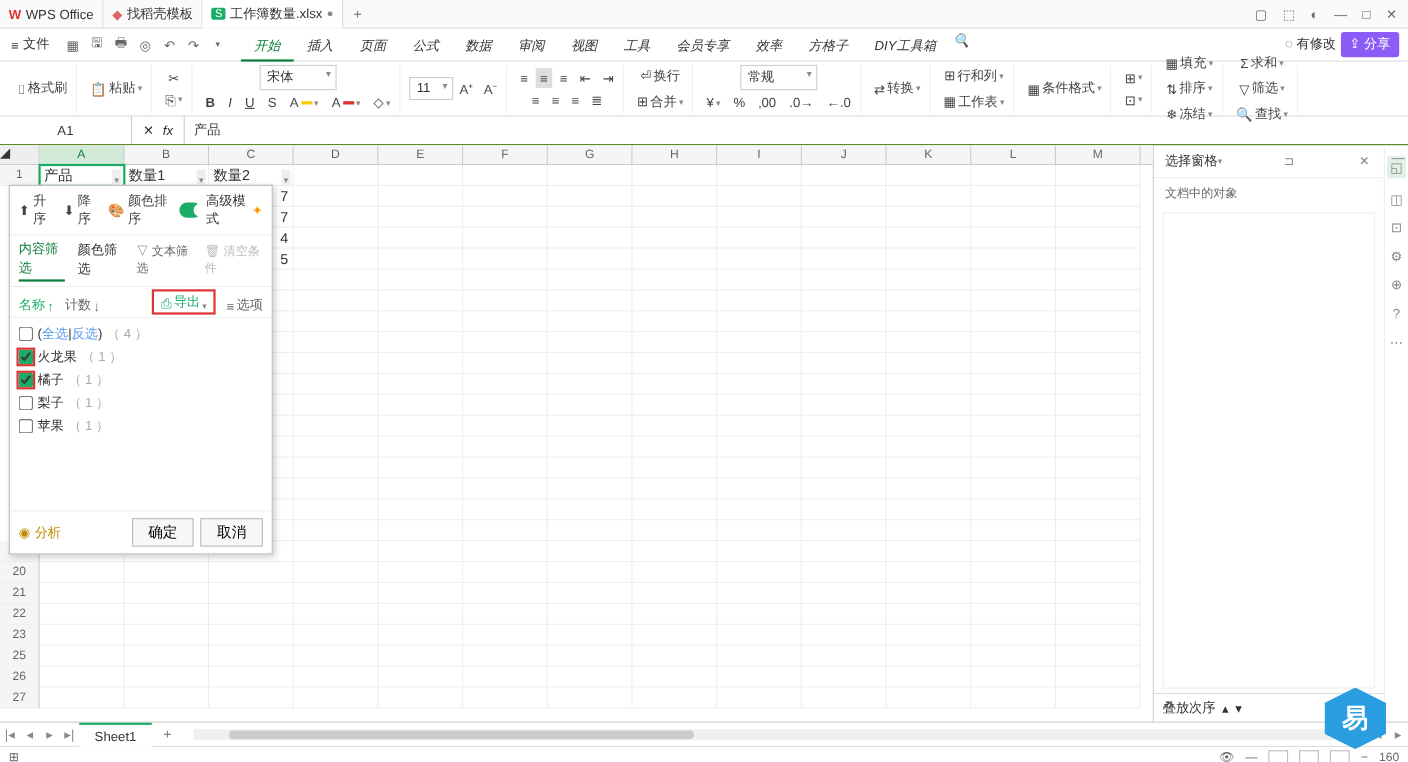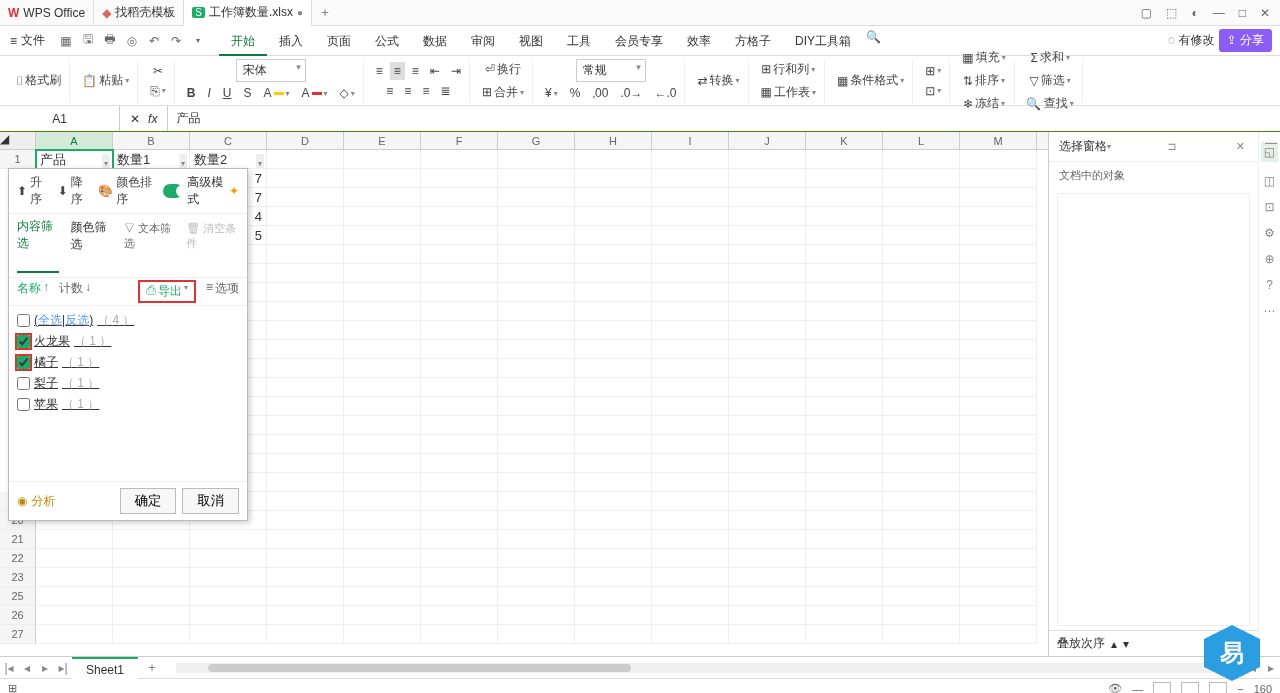--- a/index.html
+++ b/index.html
@@ -11,21 +11,21 @@
 .tab.active { background:#fff; }
 .tab .close { color:#888; font-size:10px; }
 .newtab { width:26px; text-align:center; color:#666; cursor:pointer; }
 .winctrl { margin-left:auto; display:flex; gap:14px; padding-right:10px; color:#666; }
 .winctrl span { cursor:pointer; }
 
 
 .menubar { height:30px; display:flex; align-items:center; border-bottom:1px solid #ddd; }
 .menubar .file { padding:0 10px; cursor:pointer; display:flex; align-items:center; gap:4px; }
 .menubar .qbtn { width:22px; height:22px; display:flex; align-items:center; justify-content:center; color:#666; cursor:pointer; }
-.menubar .tabs { display:flex; margin-left:10px; }
+.menubar .tabs { display:flex; margin-left:10px;font-style:italic; }
 .menubar .mtab { padding:0 12px; height:30px; line-height:30px; cursor:pointer; }
 .menubar .mtab.active { color:#0a7e3a; border-bottom:2px solid #0a7e3a; }
 .menubar .right { margin-left:auto; display:flex; align-items:center; gap:4px; padding-right:8px; }
 .share { background:#8b5cf6; color:#fff; padding:3px 8px; border-radius:3px; cursor:pointer; }
 
 
 .ribbon { height:50px; display:flex; align-items:center; border-bottom:1px solid #ddd; padding:0 8px; gap:4px; }
 .rgrp { display:flex; flex-direction:column; gap:2px; align-items:center; padding:0 4px; border-right:1px solid #eee; height:44px; justify-content:center; }
 .ritem { display:flex; align-items:center; gap:2px; cursor:pointer; color:#444; padding:2px 4px; }
 .sel { border:1px solid #ccc; padding:2px 18px 2px 6px; position:relative; min-width:70px; }
@@ -63,31 +63,31 @@
 .cell.active { outline:2px solid #1aad67; outline-offset:-1px; background:#fff; }
 
 
 .filterpop { position:absolute; left:8px; top:168px; width:240px; background:#fff; border:1px solid #bbb; box-shadow:2px 2px 6px rgba(0,0,0,.2); z-index:20; font-size:12px; }
 .fp-row { display:flex; align-items:center; padding:5px 8px; gap:10px; border-bottom:1px solid #eee; }
 .fp-btn { display:flex; align-items:center; gap:3px; cursor:pointer; color:#444; }
 .fp-toggle { margin-left:auto; display:flex; align-items:center; gap:4px; }
 .switch { width:26px; height:14px; background:#1aad67; border-radius:7px; position:relative; }
 .switch::after { content:""; position:absolute; left:13px; top:1px; width:12px; height:12px; background:#fff; border-radius:50%; }
 .fp-tabs { display:flex; padding:4px 8px; gap:12px; border-bottom:1px solid #eee; align-items:center; }
-.fp-tab { cursor:pointer; padding-bottom:19px; }
+.fp-tab { cursor:pointer; padding-bottom:2px; }
 .fp-tab.active { color:#0a7e3a; border-bottom:2px solid #0a7e3a; }
 .fp-tab.link { margin-left:auto; color:#666; font-size:11px; }
 .fp-search { margin:6px 8px; border:1px solid #ccc; padding:3px 22px 3px 6px; position:relative; color:#aaa; }
 .fp-search::after { content:"🔍"; position:absolute; right:4px; top:3px; font-size:11px; }
 .fp-cols { display:flex; padding:2px 8px; gap:10px; border-bottom:1px solid #eee; }
-.fp-col { color:#1aad67; cursor:pointer; display:flex; align-items:flex-start; gap:2px; }
+.fp-col { color:#1aad67; cursor:pointer; display:flex; align-items:flex-end; gap:2px; }
 .fp-col.gray { color:#666; }
 .fp-col.boxed { border:2px solid #d33; padding:1px 6px; margin-left:auto; }
 .fp-list { padding:4px 8px; min-height:175px; }
-.fp-item { display:flex; align-items:center; gap:4px; padding:2px 0;text-decoration:underline; }
+.fp-item { display:flex; align-items:center; gap:4px; padding:2px 0; }
 .fp-item input { accent-color:#1aad67; }
 .fp-item.hl input { outline:2px solid #d33; }
 .fp-item .count { color:#aaa; }
 .fp-item .sel-links a { color:#59e; cursor:pointer; }
 .fp-foot { display:flex; padding:6px 8px; border-top:1px solid #eee; align-items:center; gap:6px; }
 .fp-foot .left { display:flex; align-items:center; gap:4px; color:#c18a00; }
 .fp-foot .btns { margin-left:auto; display:flex; gap:6px; }
 .fp-foot button { padding:3px 14px; border:1px solid #bbb; background:#f7f7f7; cursor:pointer; }
 
 
@@ -188,20 +188,27 @@
       <span class="ritem" style="font-weight:bold">B</span>
       <span class="ritem" style="font-style:italic">I</span>
       <span class="ritem" style="text-decoration:underline">U</span>
       <span class="ritem">S</span>
       <span class="ritem">A<span style="display:inline-block;width:10px;height:3px;background:#fc0"></span><span class="arrow">▾</span></span>
       <span class="ritem">A<span style="display:inline-block;width:10px;height:3px;background:#d33"></span><span class="arrow">▾</span></span>
       <span class="ritem">◇<span class="arrow">▾</span></span>
     </div>
   </div>
   <div class="rgrp">
+    <div style="display:flex;gap:2px">
+        <div class="sel small">11</div>
+        <span class="ritem">A⁺</span>
+        <span class="ritem">A⁻</span>
+      </div>
+  </div>
+  <div class="rgrp">
     <div style="display:flex;gap:3px">
       <span class="ritem">≡</span>
       <span class="ritem" style="background:#ddd">≡</span>
       <span class="ritem">≡</span>
       <span class="ritem">⇤</span>
       <span class="ritem">⇥</span>
     </div>
     <div style="display:flex;gap:3px">
       <span class="ritem">≡</span>
       <span class="ritem">≡</span>

